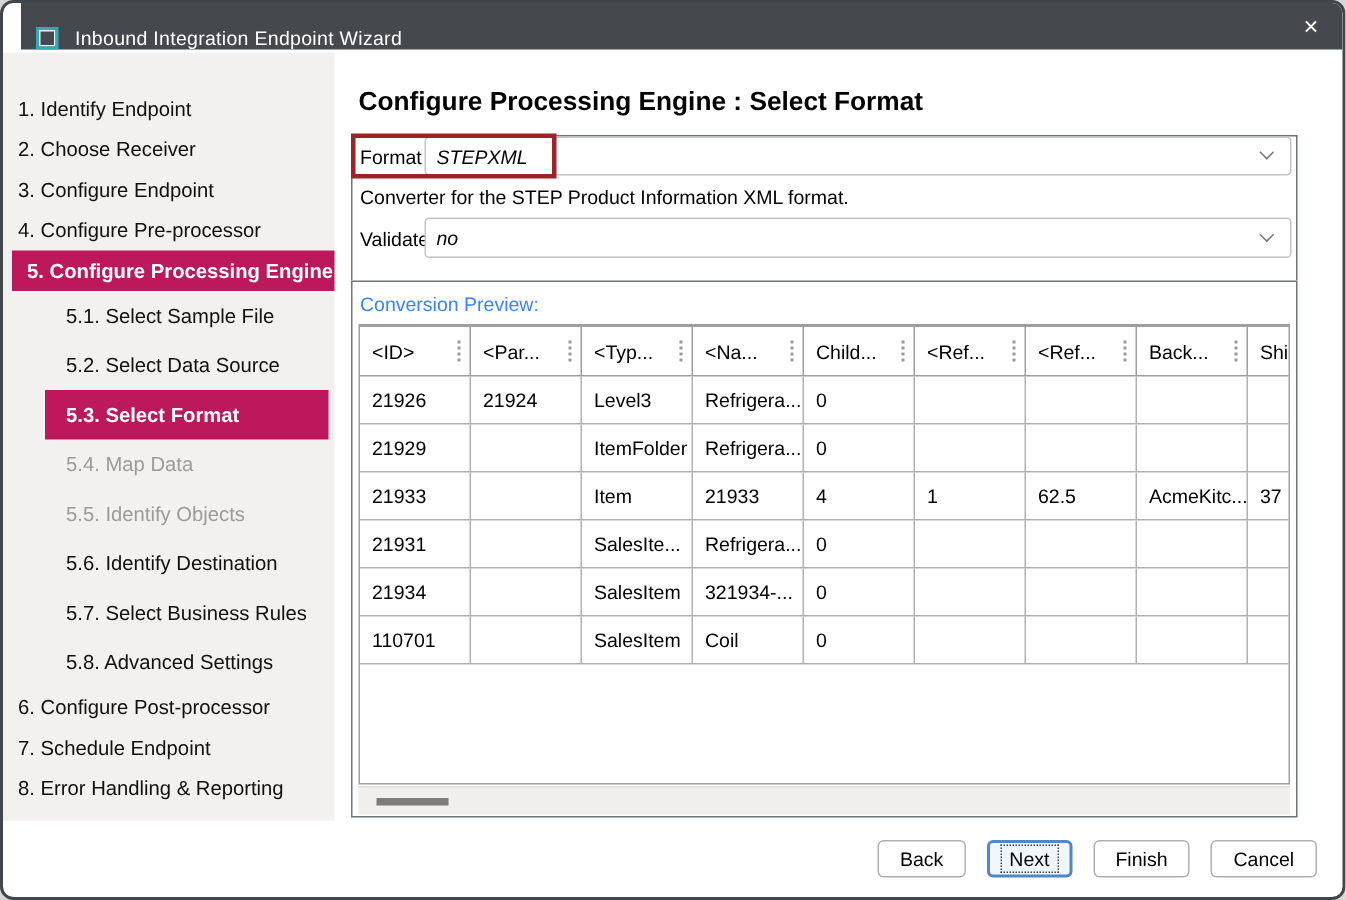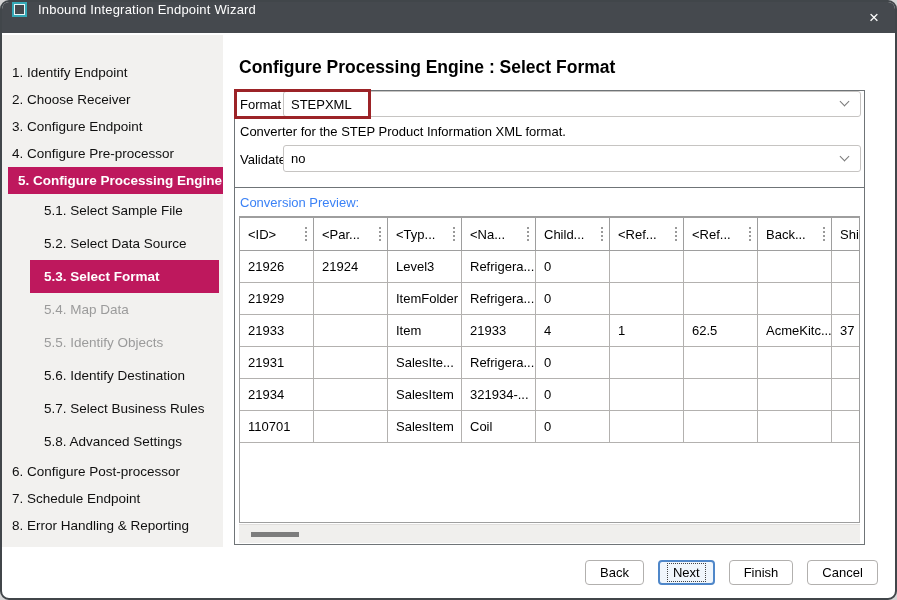--- a/index.html
+++ b/index.html
@@ -6,22 +6,22 @@
   * { box-sizing:border-box; }
 
   .window {
     position:relative; width:897px; height:600px;
     background:#ffffff; border:2px solid #41464a; border-radius:9px;
     overflow:hidden;
   }
 
   
   .titlebar {
-    position:absolute; left:0; top:0; right:0; height:31px;
-    background:#45494e; display:flex; align-items:flex-start;
+    position:absolute; left:12px; top:0; right:0; height:31px;
+    background:#45494e; display:flex; align-items:flex-end;
   }
   .app-icon {
     width:15px; height:15px; margin-left:10px;
     border:2px solid #35a9b7; box-shadow:inset 0 0 0 1px #e8f6f8;
     background:transparent;
   }
   .titlebar-text { color:#ffffff; font-size:13px; margin-left:11px; letter-spacing:.2px; }
   .close-btn {
     position:absolute; right:8px; top:3px; width:26px; height:25px;
     color:#ffffff; font-size:17px; line-height:25px; text-align:center; cursor:default;
@@ -43,21 +43,21 @@
   
   .main-title {
     position:absolute; left:237px; top:55px; font-size:17.5px; font-weight:bold; color:#000;
   }
   .panel { position:absolute; border:1px solid #6f7477; background:#fff; }
   .panel.format-panel { left:232px; top:88px; width:631px; height:97px; border-bottom:none; }
   .panel.preview-panel { left:232px; top:185px; width:631px; height:358px; }
 
   .combo {
     position:absolute; background:#fff; border:1px solid #c6c4c2; border-radius:3px;
-    display:flex; align-items:center; font-size:13px; color:#000; padding-left:7px;
+    display:flex; align-items:center; font-size:13px; color:#000; padding-left:7px;font-style:italic;
   }
   .combo .chev {
     position:absolute; right:12px; top:50%; width:7px; height:7px; margin-top:-6px;
     border-right:1.5px solid #7a7a7a; border-bottom:1.5px solid #7a7a7a; transform:rotate(45deg);
   }
   .fmt-combo { left:48px; top:0px; width:578px; height:26px; }
   .val-combo { left:48px; top:54px; width:578px; height:27px; }
   .inline-label { position:absolute; font-size:13px; color:#000; }
   .lbl-format { left:5px; top:6px; }
   .lbl-validate { left:5px; top:61px; }

